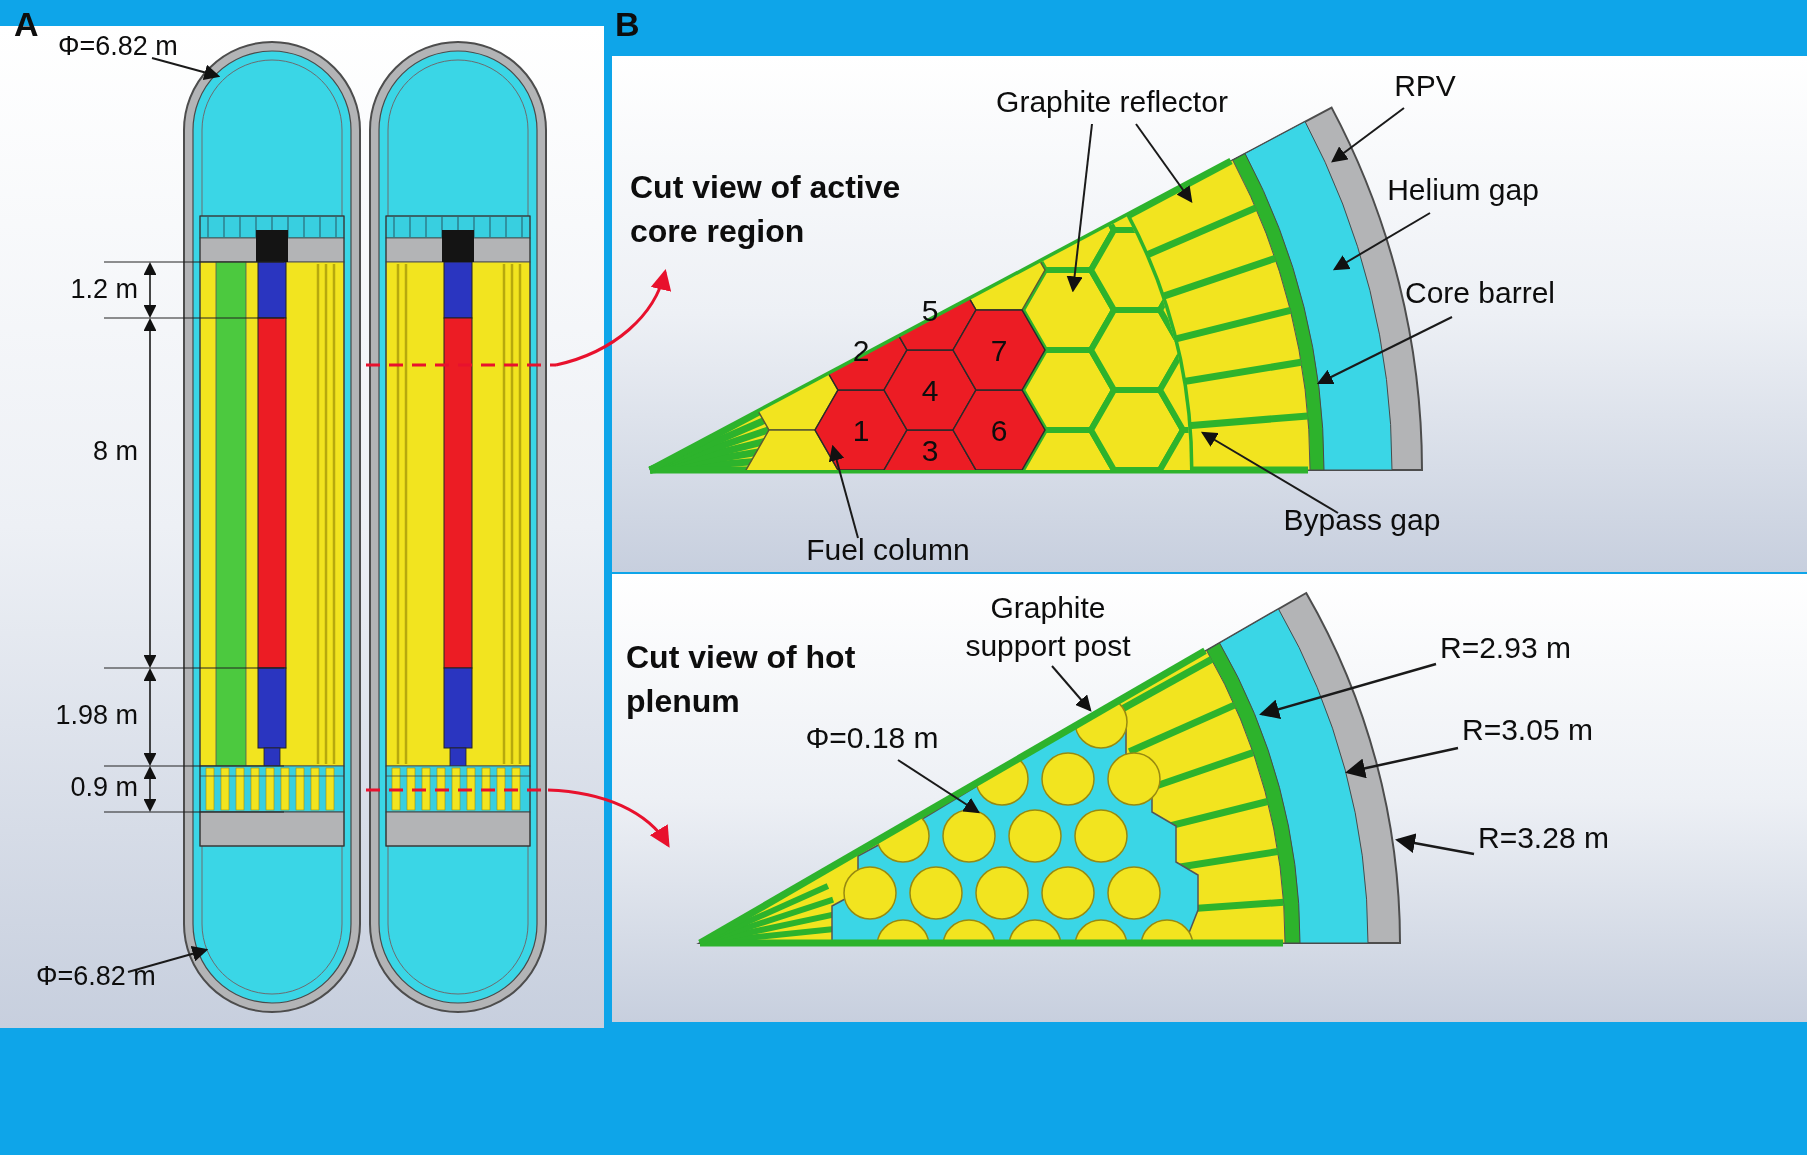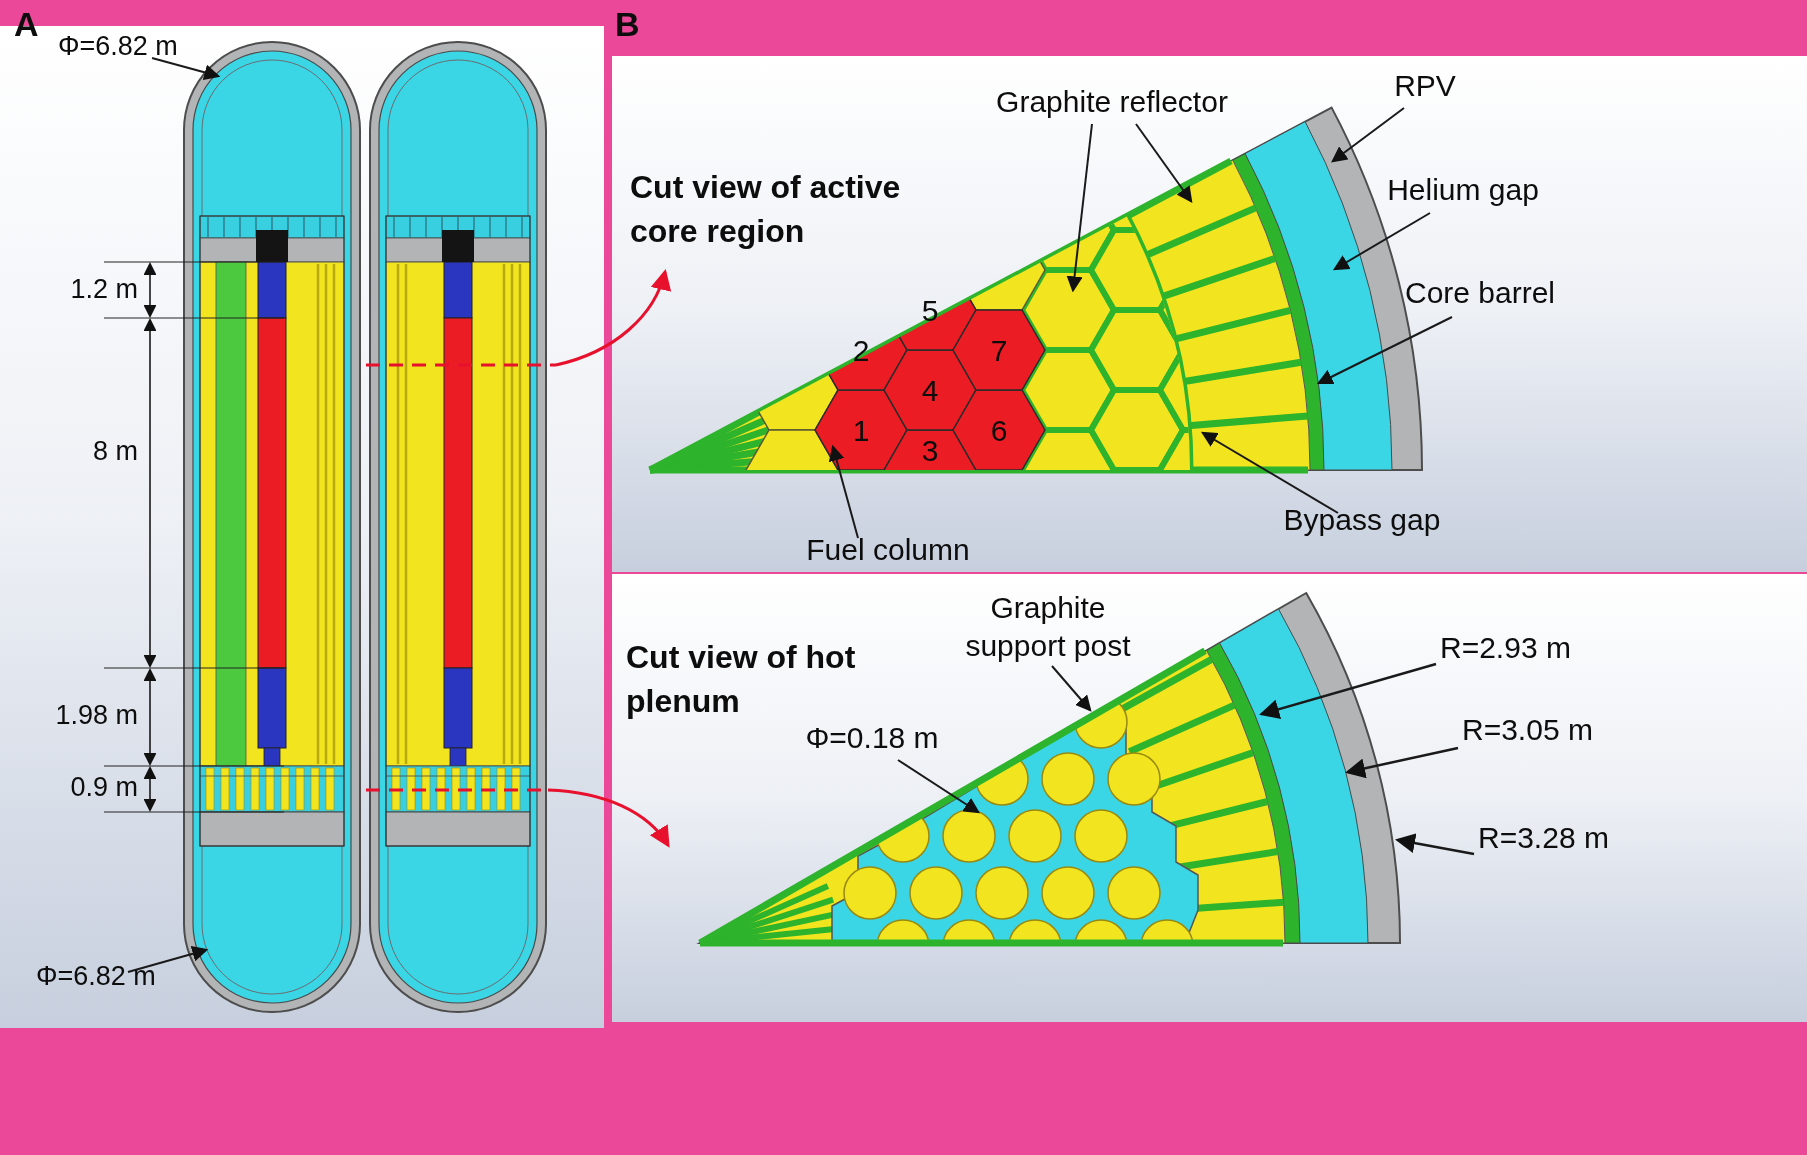--- a/index.html
+++ b/index.html
@@ -1,16 +1,16 @@
 <!DOCTYPE html>
 <html><head>
 <meta charset="utf-8">
 <style>
   html,body{margin:0;padding:0;background:#ffffff;}
-  .canvas{position:relative;width:1807px;height:1155px;overflow:hidden;background:#ec4899;}
+  .canvas{position:relative;width:1807px;height:1155px;overflow:hidden;background:#0ea5e9;}
   svg{position:absolute;left:0;top:0;}
   svg text{font-family:"Liberation Sans",sans-serif;fill:#0d0d0d;}
   .t30{font-size:30px;}
   .t26{font-size:27px;}
   .bold{font-size:32px;font-weight:bold;}
   .num{font-size:30px;}
   .letter{font-size:34px;font-weight:bold;}
 </style>
 </head>
 <body>

